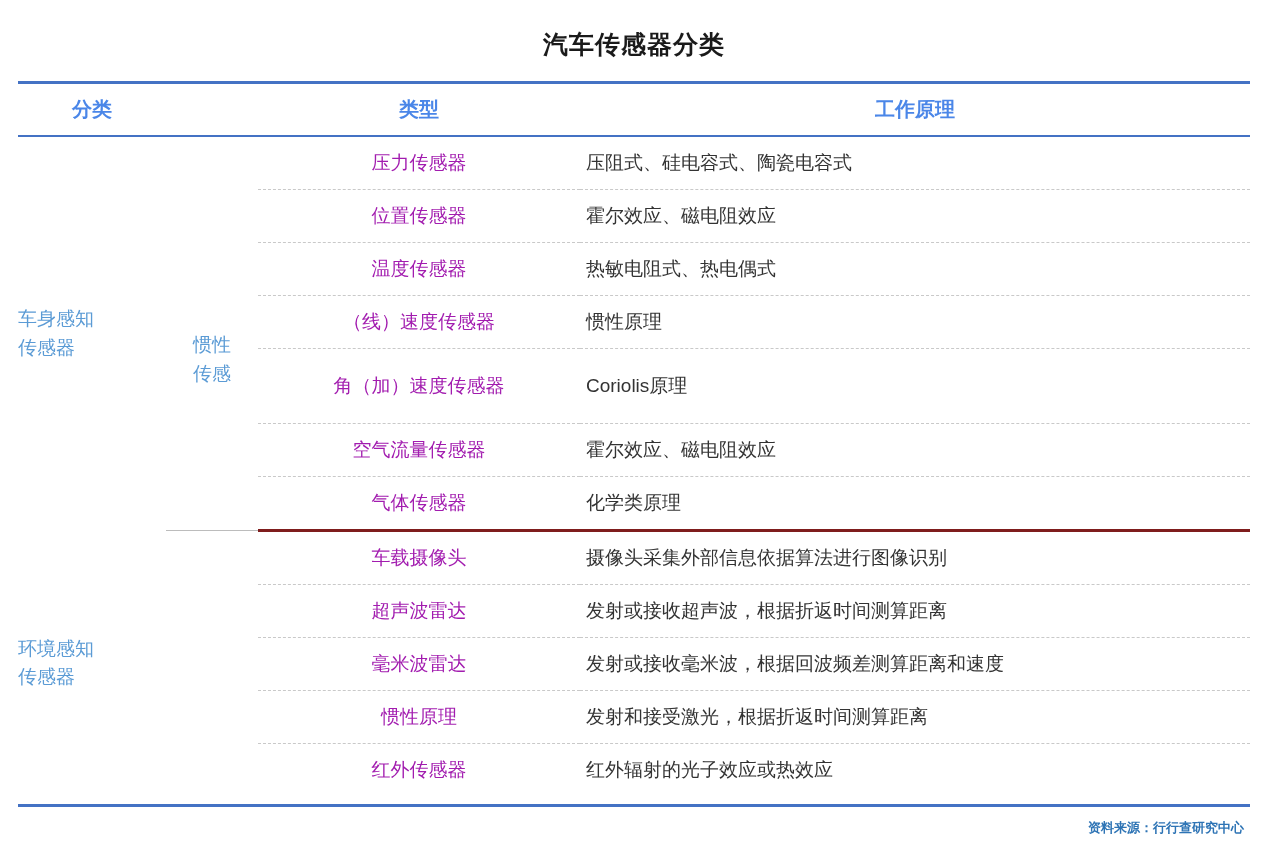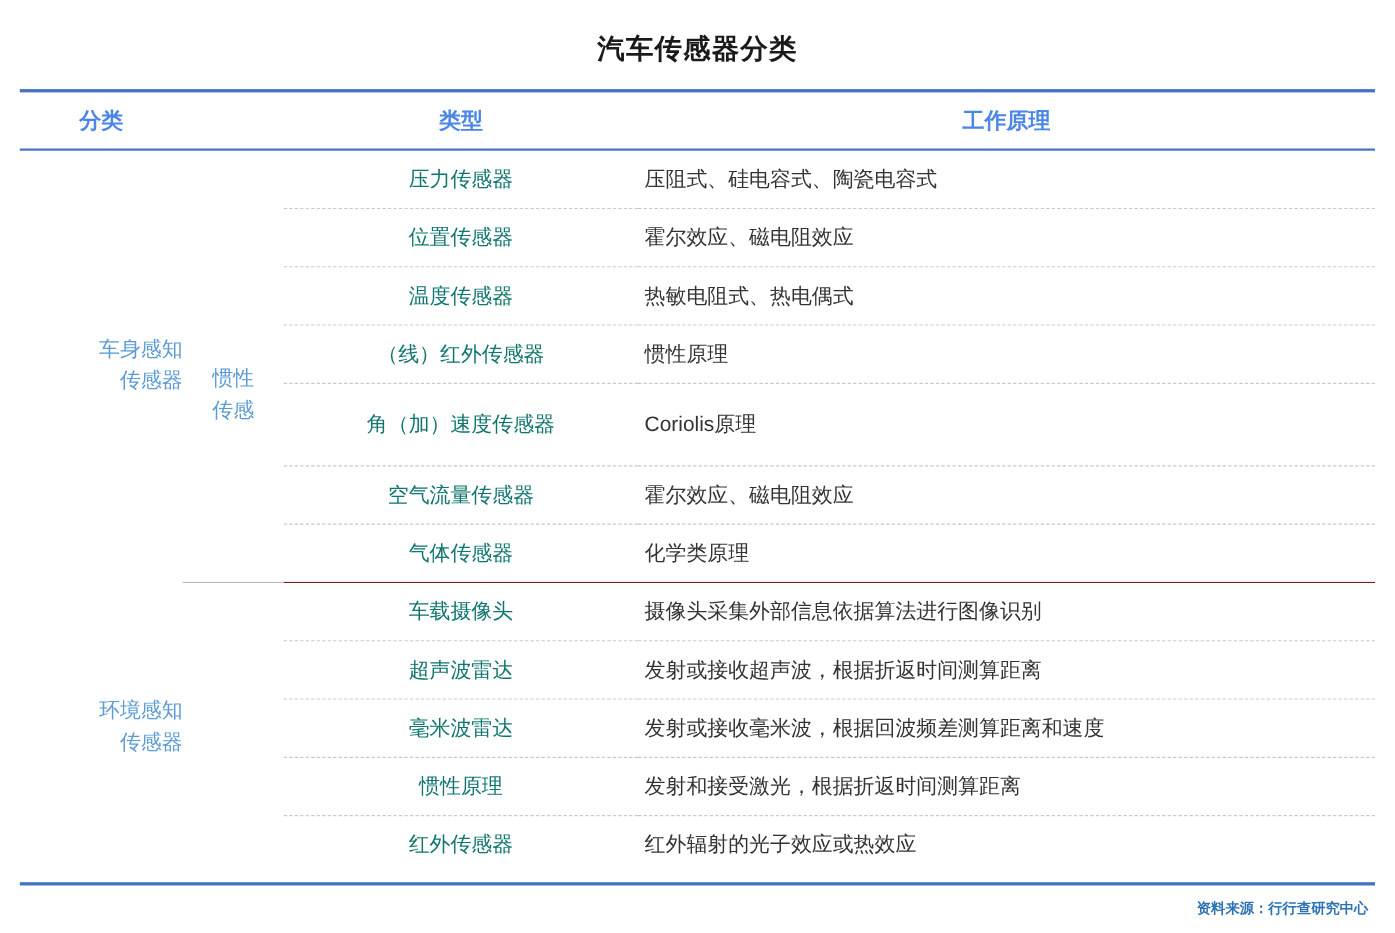--- a/index.html
+++ b/index.html
@@ -63,53 +63,53 @@
   th.col-sub { width: 90px; }
   th.col-type { width: 330px; }
   th.col-principle { text-align: left; padding-left: 6px; margin-top: 41px; }
   td {
     vertical-align: middle;
     font-size: 19px;
     padding: 0;
   }
   td.cat {
     color: #5b9bd5;
-    text-align: right;
+    text-align: left;
     line-height: 1.5;
     font-size: 19px;
   }
   td.sub {
     color: #5b9bd5;
     text-align: center;
     line-height: 1.5;
     font-size: 19px;
   }
   td.type {
-    color: #0f766e;
+    color: #a21caf;
     text-align: center;
     font-size: 19px;
     padding: 13px 4px;
   }
   td.principle {
     color: #333333;
     font-size: 19px;
     padding: 13px 4px 13px 6px;
     text-align: left;
   }
   tr.datarow td.type,
   tr.datarow td.principle {
     border-bottom: 1px dashed #c9c9c9;
   }
   tr.lastrow td.type,
   tr.lastrow td.principle {
     border-bottom: none;
   }
   tr.groupend td.type,
   tr.groupend td.principle {
-    border-bottom: 1px solid #7f1d1d;
+    border-bottom: 3px solid #7f1d1d;
   }
   td.cat, td.sub {
     border-bottom: none;
   }
   td.catsep {
     border-bottom: 1px solid #bcbcbc;
   }
   .source {
     text-align: right;
     color: #2e74b5;
@@ -173,21 +173,21 @@
       <tr class="datarow">
         <td class="sub"></td>
         <td class="type">温度传感器</td>
         <td class="principle">热敏电阻式、热电偶式</td>
       </tr>
       <tr class="datarow">
         <td class="sub" rowspan="2">
           <span>惯性</span><br>
           <span>传感</span>
         </td>
-        <td class="type">（线）红外传感器</td>
+        <td class="type">（线）速度传感器</td>
         <td class="principle">惯性原理</td>
       </tr>
       <tr class="datarow">
         <td class="type" style="padding:24px 4px;">角（加）速度传感器</td>
         <td class="principle" style="padding:24px 4px 24px 6px;">Coriolis原理</td>
       </tr>
       <tr class="datarow">
         <td class="sub"></td>
         <td class="type">空气流量传感器</td>
         <td class="principle">霍尔效应、磁电阻效应</td>

